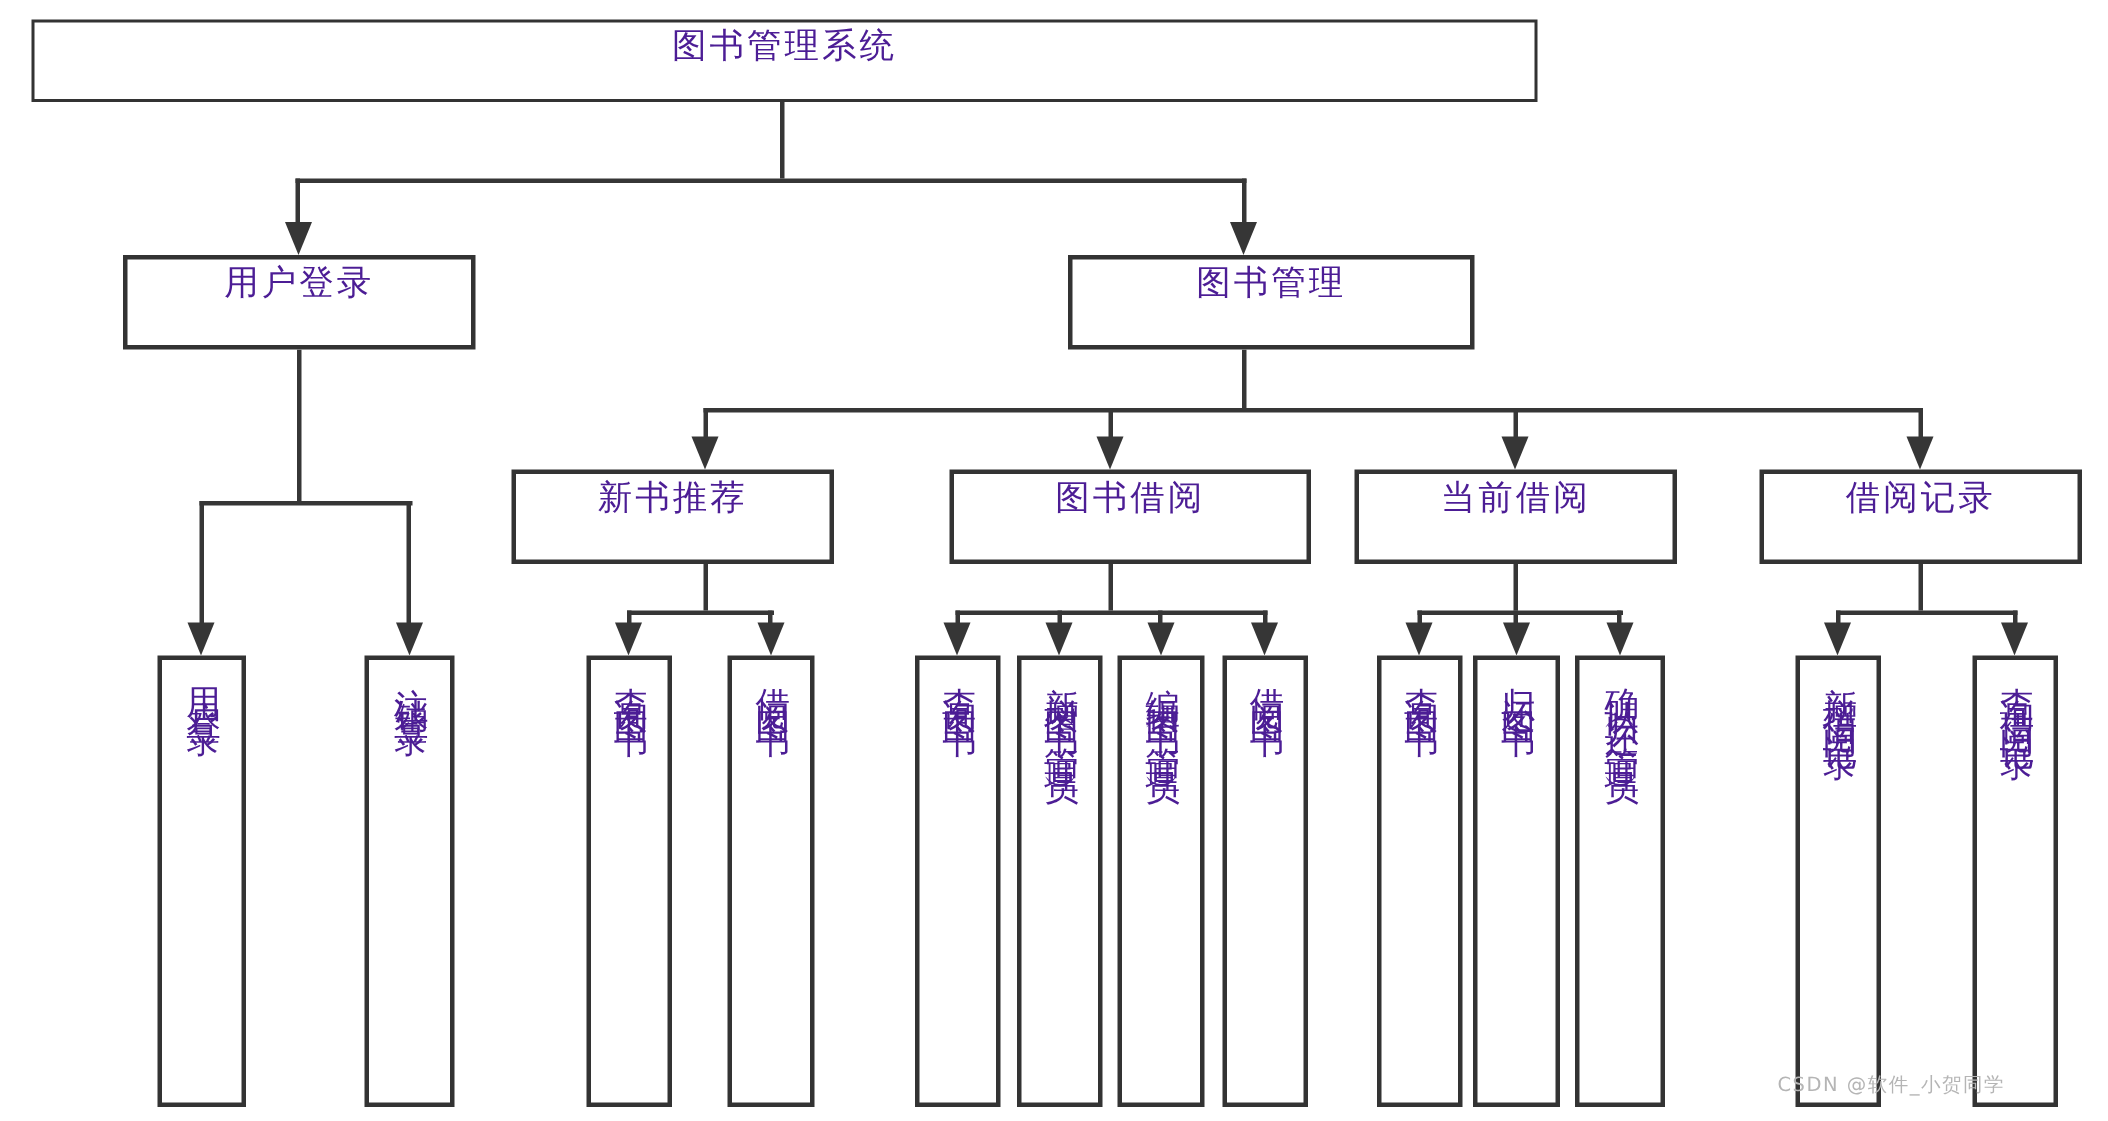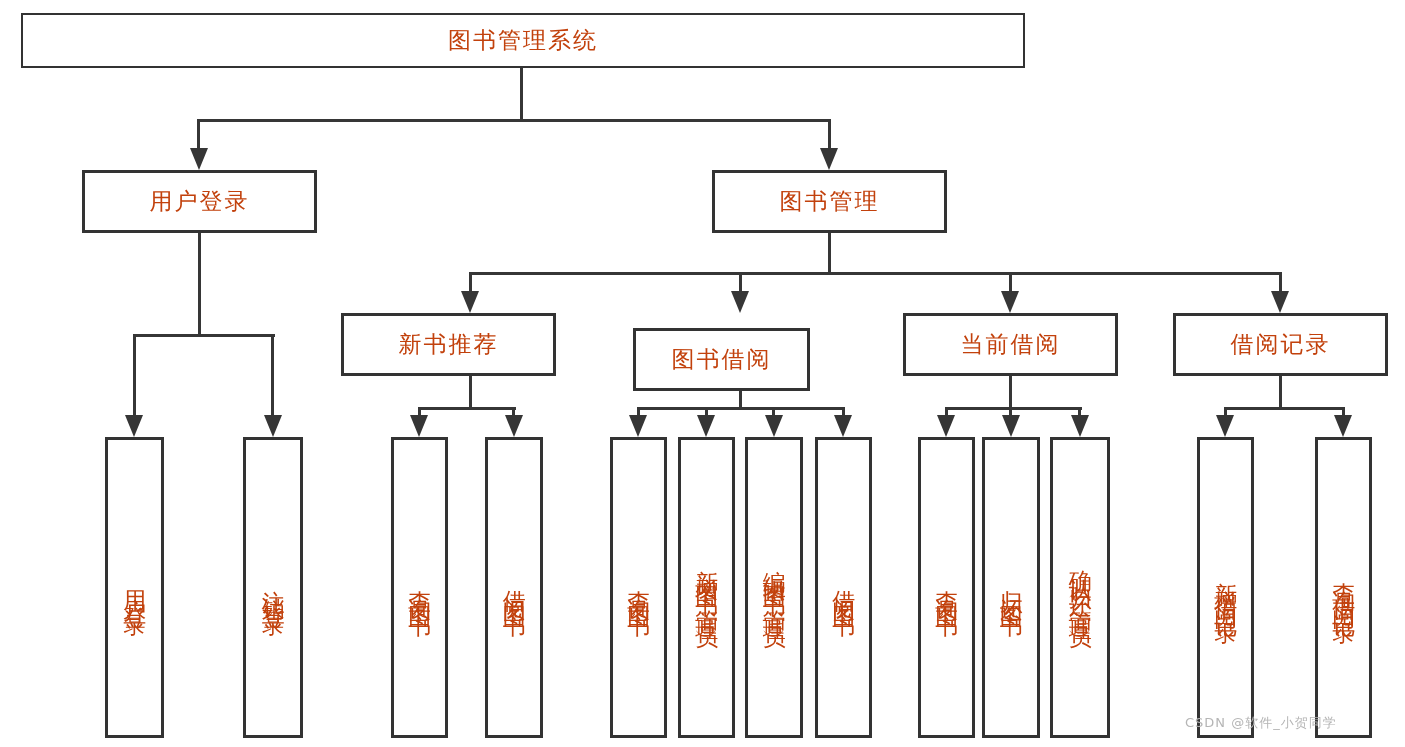--- a/index.html
+++ b/index.html
@@ -10,23 +10,23 @@
     background: #ffffff;
     font-family: "DejaVu Sans", "Liberation Sans", sans-serif;
     overflow: hidden;
   }
   .box {
     position: absolute;
     background: #ffffff;
     border: 3px solid #333333;
     box-sizing: border-box;
     display: flex;
-    align-items: center;
+    align-items: flex-start;
     justify-content: center;
-    color: #c2410c;
+    color: #4c1d95;
     z-index: 2;
   }
   .box.root { border-width: 2px; }
   .box.h span {
     font-size: 23px;
     letter-spacing: 2px;
     white-space: nowrap;
   }
   .box.v span {
     writing-mode: vertical-rl;
@@ -69,21 +69,21 @@
   <div class="vline" style="left:520px;top:68px;height:51px"></div>
   <div class="hline" style="left:197px;top:119px;width:634px"></div>
   <div class="vline" style="left:197px;top:119px;height:33px"></div>
   <div class="arrow" style="left:190px;top:148px"></div>
   <div class="vline" style="left:828px;top:119px;height:33px"></div>
   <div class="arrow" style="left:820px;top:148px"></div>
 
   <div class="box h" style="left:82px;top:170px;width:235px;height:63px">
     <span>用户登录</span>
   </div>
-  <div class="box h" style="left:712px;top:170px;width:235px;height:63px">
+  <div class="box h" style="left:712px;top:170px;width:271px;height:63px">
     <span>图书管理</span>
   </div>
 
   <div class="vline" style="left:198px;top:233px;height:101px"></div>
   <div class="hline" style="left:133px;top:334px;width:142px"></div>
   <div class="vline" style="left:133px;top:334px;height:84px"></div>
   <div class="arrow" style="left:125px;top:415px"></div>
   <div class="vline" style="left:271px;top:334px;height:84px"></div>
   <div class="arrow" style="left:264px;top:415px"></div>
 
@@ -94,21 +94,21 @@
   <div class="vline" style="left:739px;top:272px;height:21px"></div>
   <div class="arrow" style="left:731px;top:291px"></div>
   <div class="vline" style="left:1009px;top:272px;height:21px"></div>
   <div class="arrow" style="left:1001px;top:291px"></div>
   <div class="vline" style="left:1279px;top:272px;height:21px"></div>
   <div class="arrow" style="left:1271px;top:291px"></div>
 
   <div class="box h" style="left:341px;top:313px;width:215px;height:63px">
     <span>新书推荐</span>
   </div>
-  <div class="box h" style="left:633px;top:328px;width:177px;height:63px">
+  <div class="box h" style="left:633px;top:313px;width:241px;height:63px">
     <span>图书借阅</span>
   </div>
   <div class="box h" style="left:903px;top:313px;width:215px;height:63px">
     <span>当前借阅</span>
   </div>
   <div class="box h" style="left:1173px;top:313px;width:215px;height:63px">
     <span>借阅记录</span>
   </div>
 
   <div class="vline" style="left:469px;top:376px;height:31px"></div>

